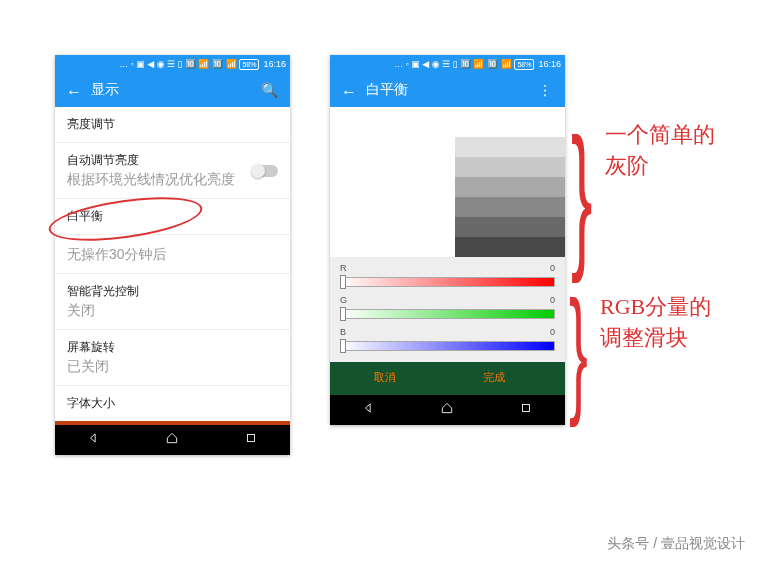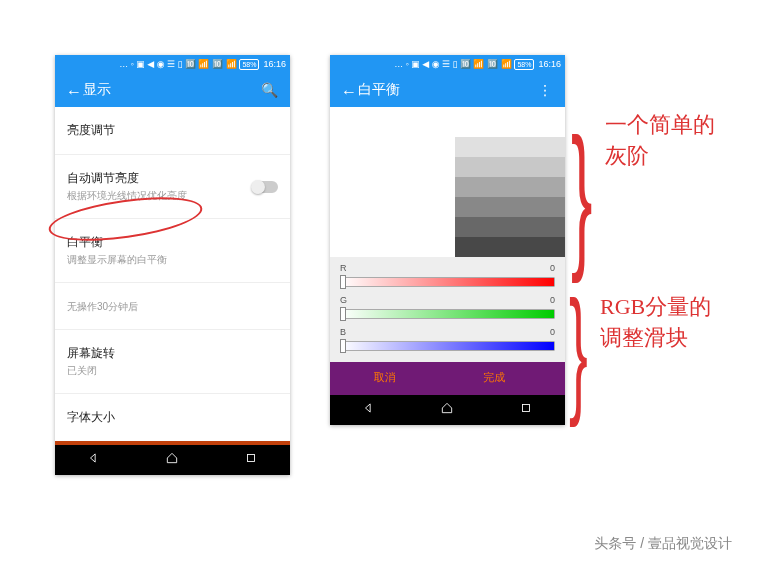--- a/index.html
+++ b/index.html
@@ -39,33 +39,33 @@
   .appbar {
     background: #2196f3;
     color: #fff;
     height: 34px;
     display: flex;
     align-items: center;
     padding: 0 10px;
     font-size: 14px;
   }
   .appbar .back { width:18px; text-align:center; font-size:16px; }
-  .appbar .title { margin-left: 0; flex:1; }
+  .appbar .title { margin-left: 8px; flex:1; }
   .appbar .action { width:20px; text-align:center; font-size:14px; }
 
   .list { background:#fafafa; }
   .item {
     background:#fff;
     border-bottom:1px solid #eee;
-    padding: 15px 12px;
+    padding: 9px 12px;
     display:flex; align-items:center;
   }
   .item .txt { flex:1; }
   .item .primary { font-size:12px; color:#222; }
-  .item .secondary { font-size:10px; color:#999; margin-top:2px; }
+  .item .secondary { font-size:14px; color:#999; margin-top:2px; }
   .switch {
     width:26px; height:12px; border-radius:10px; background:#ccc;
     position:relative;
   }
   .switch::after {
     content:""; position:absolute; width:14px; height:14px;
     border-radius:50%; background:#eee; top:-1px; left:-1px;
     box-shadow:0 1px 2px rgba(0,0,0,0.3);
   }
 
@@ -117,21 +117,21 @@
   }
   .srow .knob {
     position:absolute; left:0; top:0px;
     width:6px; height:14px;
     background:#fff; border:1px solid #888;
   }
   .dlgbtns {
     display:flex; justify-content:space-around;
     padding:8px 16px 10px 0;
     font-size:11px; color:#ff7800;
-    background:#701a75;
+    background:#14532d;
     border-top:1px solid #eee;
   }
 
   
   .handnote {
     position:absolute;
     font-family: "KaiTi","STKaiti",cursive;
     color:#d33;
     font-size:22px;
     line-height:1.4;
@@ -140,21 +140,21 @@
     position:absolute;
     color:#d33;
     font-size:80px;
     line-height:1;
     transform: scaleX(0.4);
     font-family: Arial;
   }
 
   .watermark {
     position:absolute;
-    right:25px; bottom:14px;
+    right:12px; bottom:14px;
     color:#888; font-size:14px;
   }
 </style>
 </head>
 <body>
 
 <div class="phone left">
   <div class="statusbar">
     <span class="icons">… ◦ ▣ ◀ ◉ ☰ ▯ 🔟 📶 🔟 📶</span>
     <span class="batt">58%</span>
@@ -174,26 +174,31 @@
     <div class="item">
       <div class="txt">
         <div class="primary">自动调节亮度</div>
         <div class="secondary">根据环境光线情况优化亮度</div>
       </div>
       <div class="switch"></div>
     </div>
     <div class="item" style="position:relative;">
       <div class="txt">
         <div class="primary">白平衡</div>
-        <div class="secondary">调整显示屏幕的白平衡</div>
       </div>
     </div>
     <div class="item">
       <div class="txt">
         <div class="secondary">无操作30分钟后</div>
+      </div>
+    </div>
+    <div class="item">
+      <div class="txt">
+        <div class="primary">智能背光控制</div>
+        <div class="secondary">关闭</div>
       </div>
     </div>
     <div class="item">
       <div class="txt">
         <div class="primary">屏幕旋转</div>
         <div class="secondary">已关闭</div>
       </div>
     </div>
     <div class="item" style="border-bottom:4px solid #c2410c;">
       <div class="txt">
@@ -283,18 +288,18 @@
     <span class="navbtn"><svg viewBox="0 0 24 24">
           <path d="M4 12 L12 4 L20 12 L20 20 L4 20 Z" fill="none" stroke="#fff" stroke-width="1.5"></path>
         </svg></span>
     <span class="navbtn"><svg viewBox="0 0 24 24">
           <rect x="6" y="6" width="12" height="12" fill="none" stroke="#fff" stroke-width="1.5"></rect>
         </svg></span>
   </div>
 </div>
 
 <div class="brace" style="left:555px; top:115px; font-size:160px;">}</div>
-<div class="handnote" style="left:605px; top:110px; width:130px;">一个简单的灰阶</div>
+<div class="handnote" style="left:605px; top:120px; width:130px;">一个简单的灰阶</div>
 
 <div class="brace" style="left:555px; top:280px; font-size:140px;">}</div>
 <div class="handnote" style="left:600px; top:292px; width:130px;">RGB分量的调整滑块</div>
 
 <div class="watermark">头条号 / 壹品视觉设计</div>
 
 </body></html>

